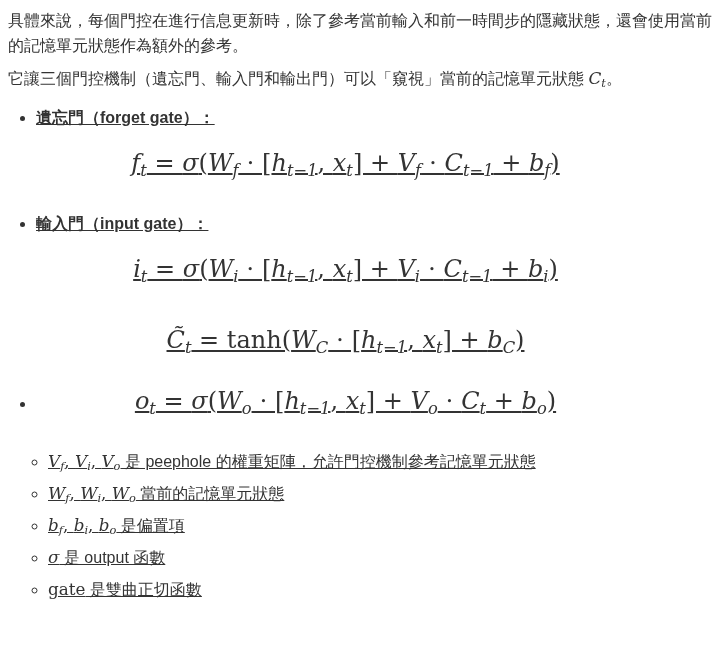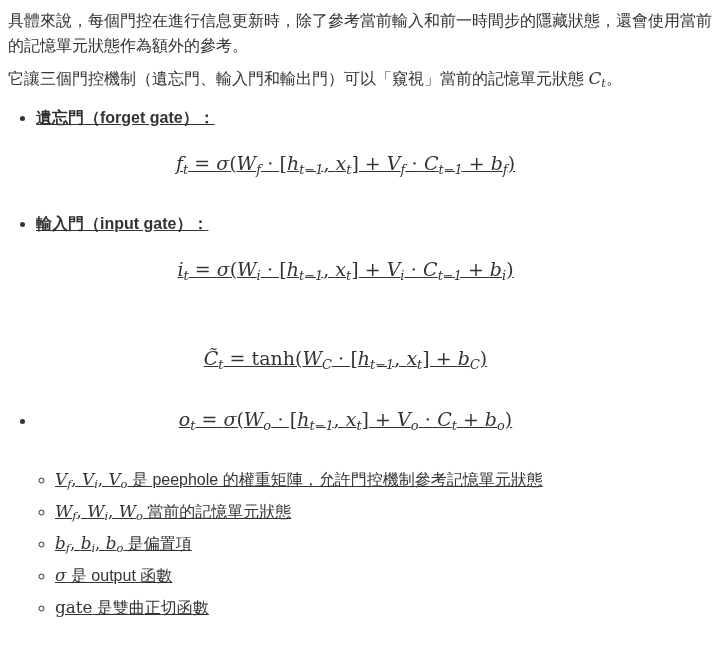--- a/index.html
+++ b/index.html
@@ -20,44 +20,44 @@
     margin: 14px 0 0 0;
     padding-left: 28px;
     list-style-type: disc;
     text-decoration: underline;
   }
   ul.gate-list > li { margin: 0; padding: 0; }
   .gate-label { font-weight: 700; }
   
   .math-display {
     font-family: "DejaVu Serif", serif;
-    font-size: 19px;
+    font-size: 24px;
     line-height: 27px;
     text-align: center;
     margin: 20px 62px 34px 0;
     white-space: nowrap;
   }
-  .math-display + .math-display { margin-top: 62px; }
+  .math-display + .math-display { margin-top: 44px; }
   
   .math-inline {
     font-family: "DejaVu Serif", serif;
     font-size: 1.05em;
     white-space: nowrap;
   }
   .mi { font-style: italic; }
   .mr { font-style: normal; }
   .math-display sub, .math-inline sub {
     font-size: 0.68em;
     font-style: italic;
     line-height: 0;
     vertical-align: -0.3em;
   }
   
   ul.note-list {
-    margin: 7px;
+    margin: 0;
     padding-left: 12px;
     list-style-type: circle;
   }
   ul.note-list > li { margin: 7px 0; padding: 0; }
   .plain { font-family: "Liberation Sans", sans-serif; }
 </style>
 </head>
 <body>
 
 <div>

